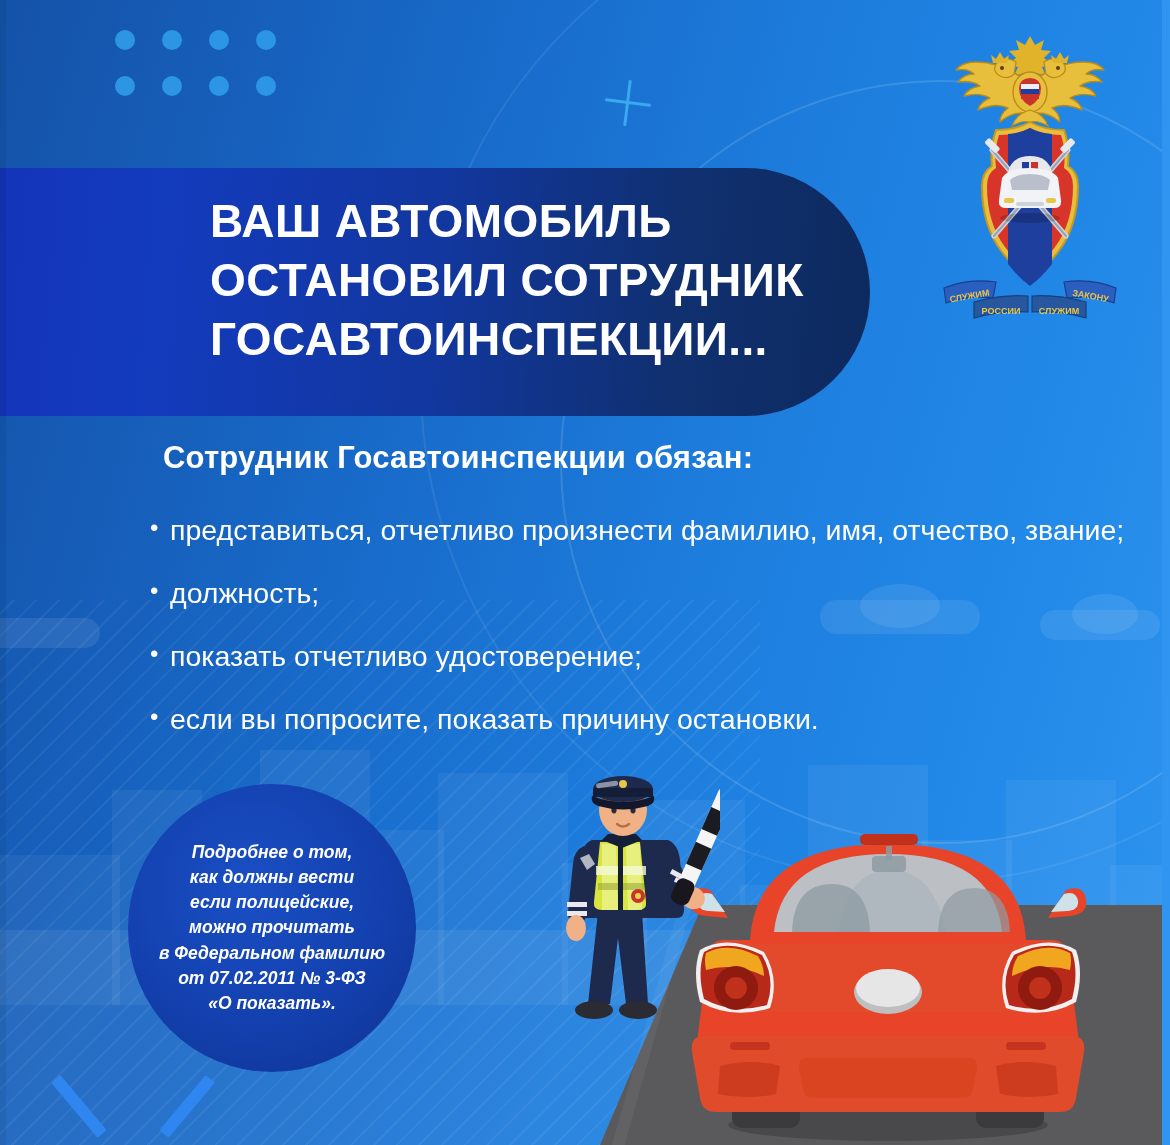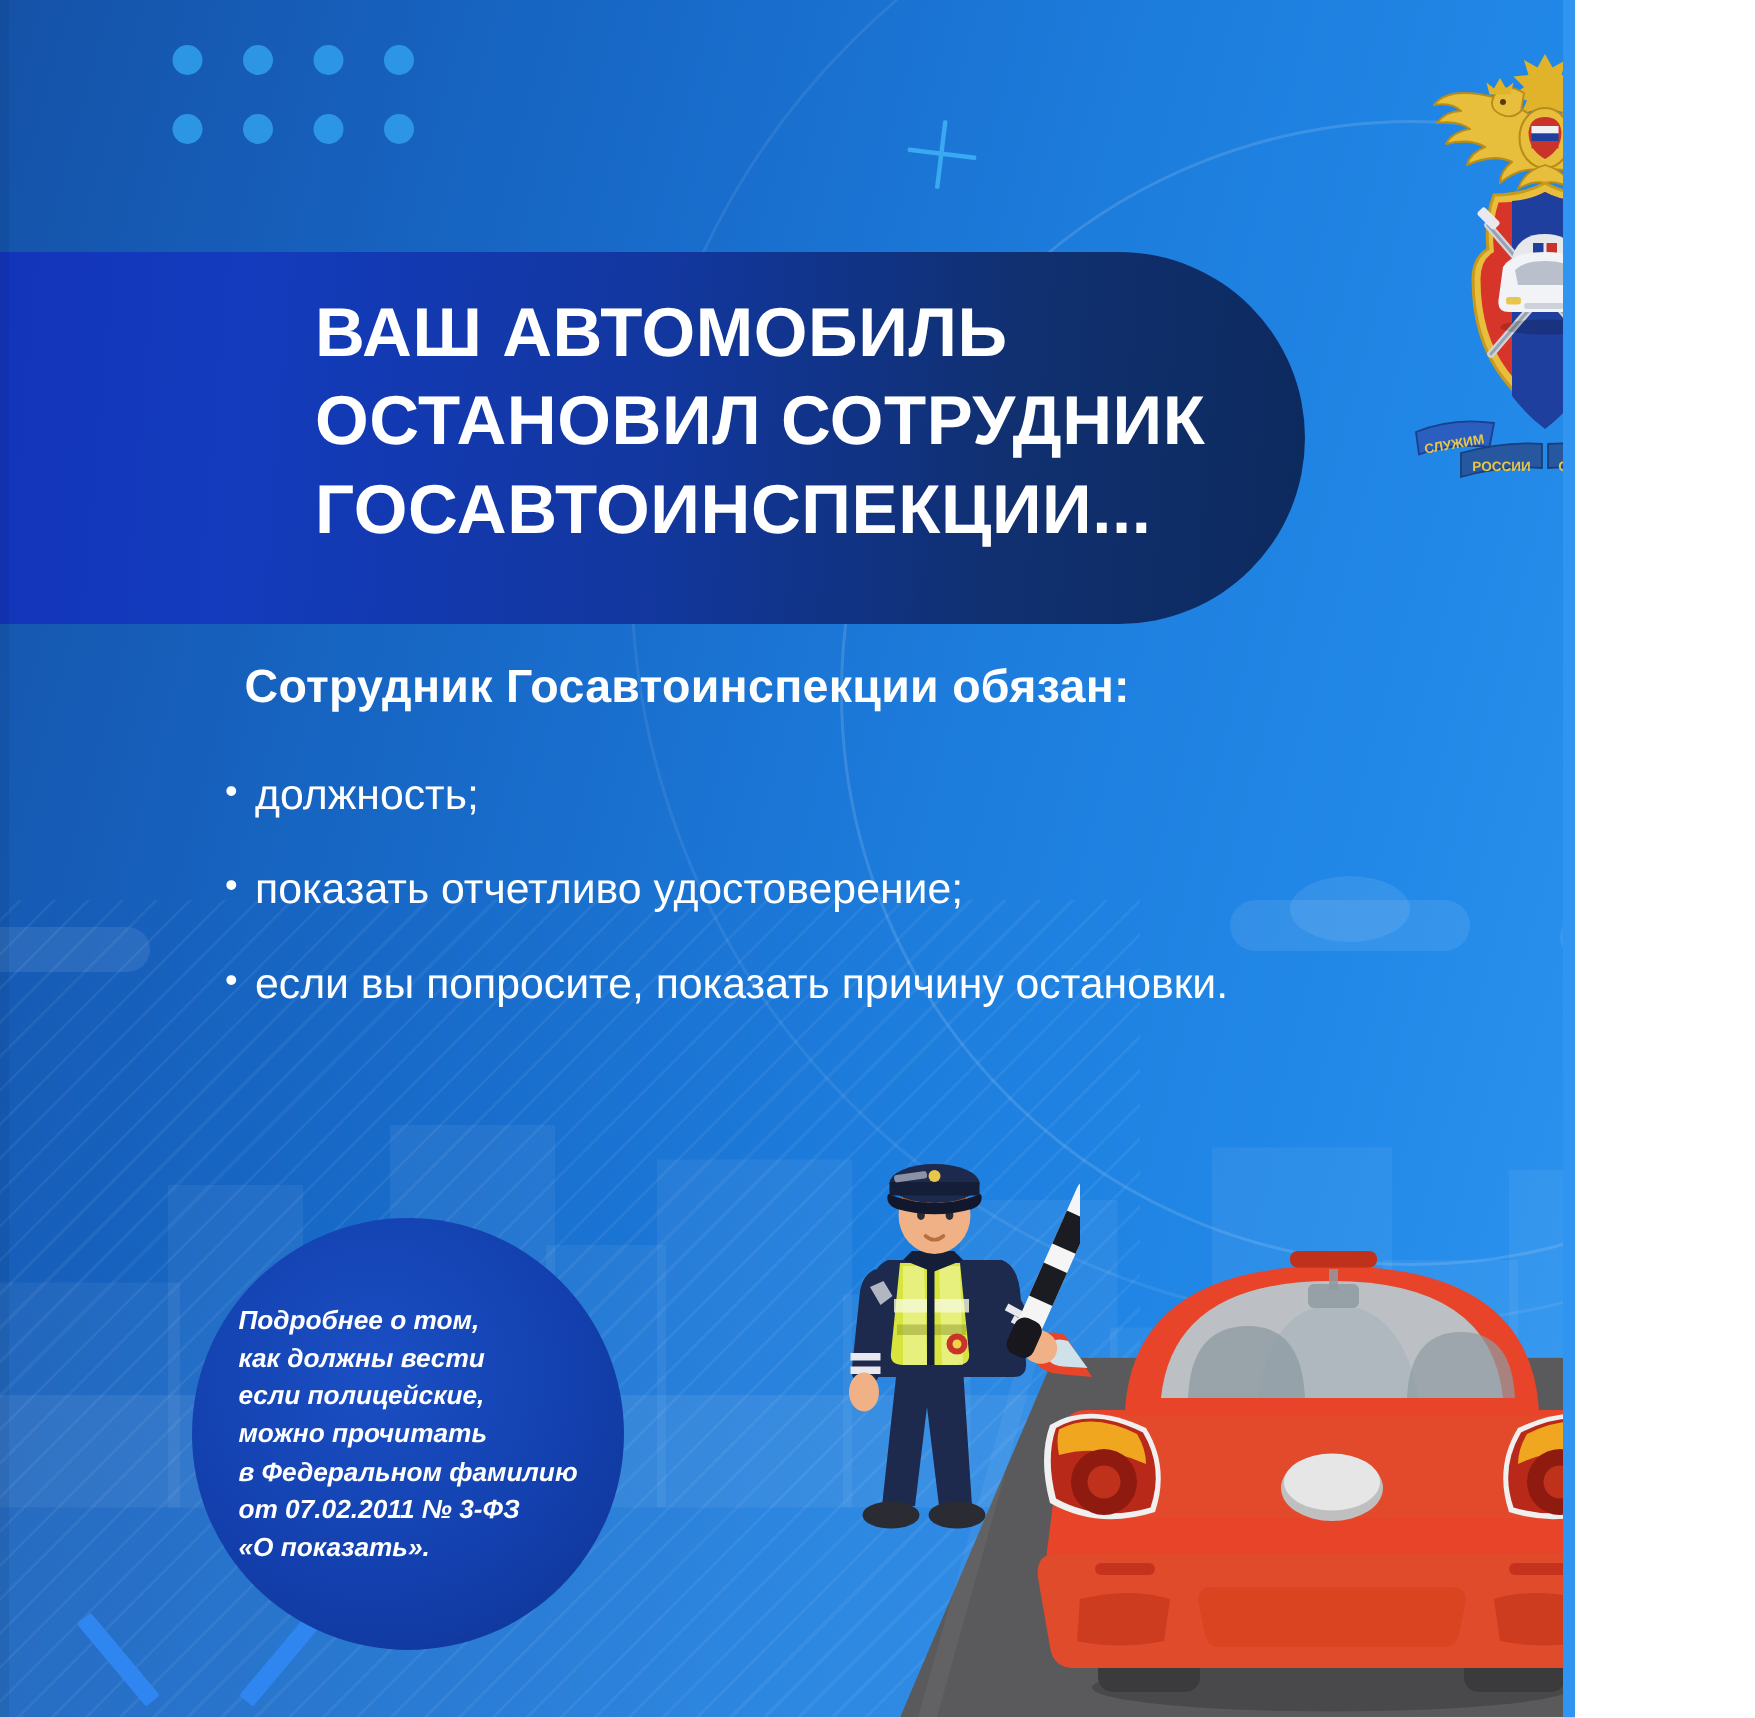--- a/index.html
+++ b/index.html
@@ -1,20 +1,20 @@
 <!DOCTYPE html>
 <html lang="ru"><head>
 <meta charset="utf-8">
 <style>
   html,body{margin:0;padding:0;background:#ffffff;}
   body{font-family:"Liberation Sans","DejaVu Sans",sans-serif;}
 
   #poster{
     position:relative;
-    width:1050px;
+    width:1170px;
     height:1145px;
     overflow:hidden;
     background:linear-gradient(105deg,#1552a8 0%,#1766c4 28%,#1d7ddd 58%,#2289e8 80%,#2f95f0 100%);
   }
 
   
   .bg-layer{position:absolute;pointer-events:none;}
 
   #bg-sky{inset:0;}
 
@@ -95,23 +95,23 @@
   #bullets li{
     list-style:none;margin:0 0 26px 0;padding-left:20px;position:relative;
   }
   #bullets li:before{
     content:"•";position:absolute;left:0;top:0;color:#fff;font-size:24px;
   }
   #bullets{margin:0;padding:0;}
 
   
   #note-circle{
-    position:absolute;left:128px;top:812px;width:288px;height:288px;border-radius:50%;
+    position:absolute;left:128px;top:784px;width:288px;height:288px;border-radius:50%;
     background:radial-gradient(circle at 42% 36%,#1a4fc4 0%,#1340ae 55%,#0f3391 100%);
-    display:flex;align-items:center;justify-content:center;text-align:left;
+    display:flex;align-items:center;justify-content:center;text-align:center;
   }
   #note-text{
     color:#fff;font-style:italic;font-weight:700;font-size:17.5px;line-height:1.44;
     padding:0 14px;
   }
   #note-text span{display:block;white-space:nowrap;}
 
   
   #road{
     position:absolute;left:600px;top:905px;width:640px;height:240px;
@@ -311,20 +311,21 @@
   <div id="title-banner"></div>
   <div id="title-text">
     <span>ВАШ АВТОМОБИЛЬ</span>
     <span>ОСТАНОВИЛ СОТРУДНИК</span>
     <span>ГОСАВТОИНСПЕКЦИИ...</span>
   </div>
 
   <div id="subtitle">Сотрудник Госавтоинспекции обязан:</div>
 
   <ul id="bullets">
+    <li>представиться, отчетливо произнести фамилию, имя, отчество, звание;</li>
     <li>должность;</li>
     <li>показать отчетливо удостоверение;</li>
     <li>если вы попросите, показать причину остановки.</li>
   </ul>
 
   <div id="note-circle">
     <div id="note-text">
       <span>Подробнее о том,</span>
       <span>как должны вести</span>
       <span>если полицейские,</span>

